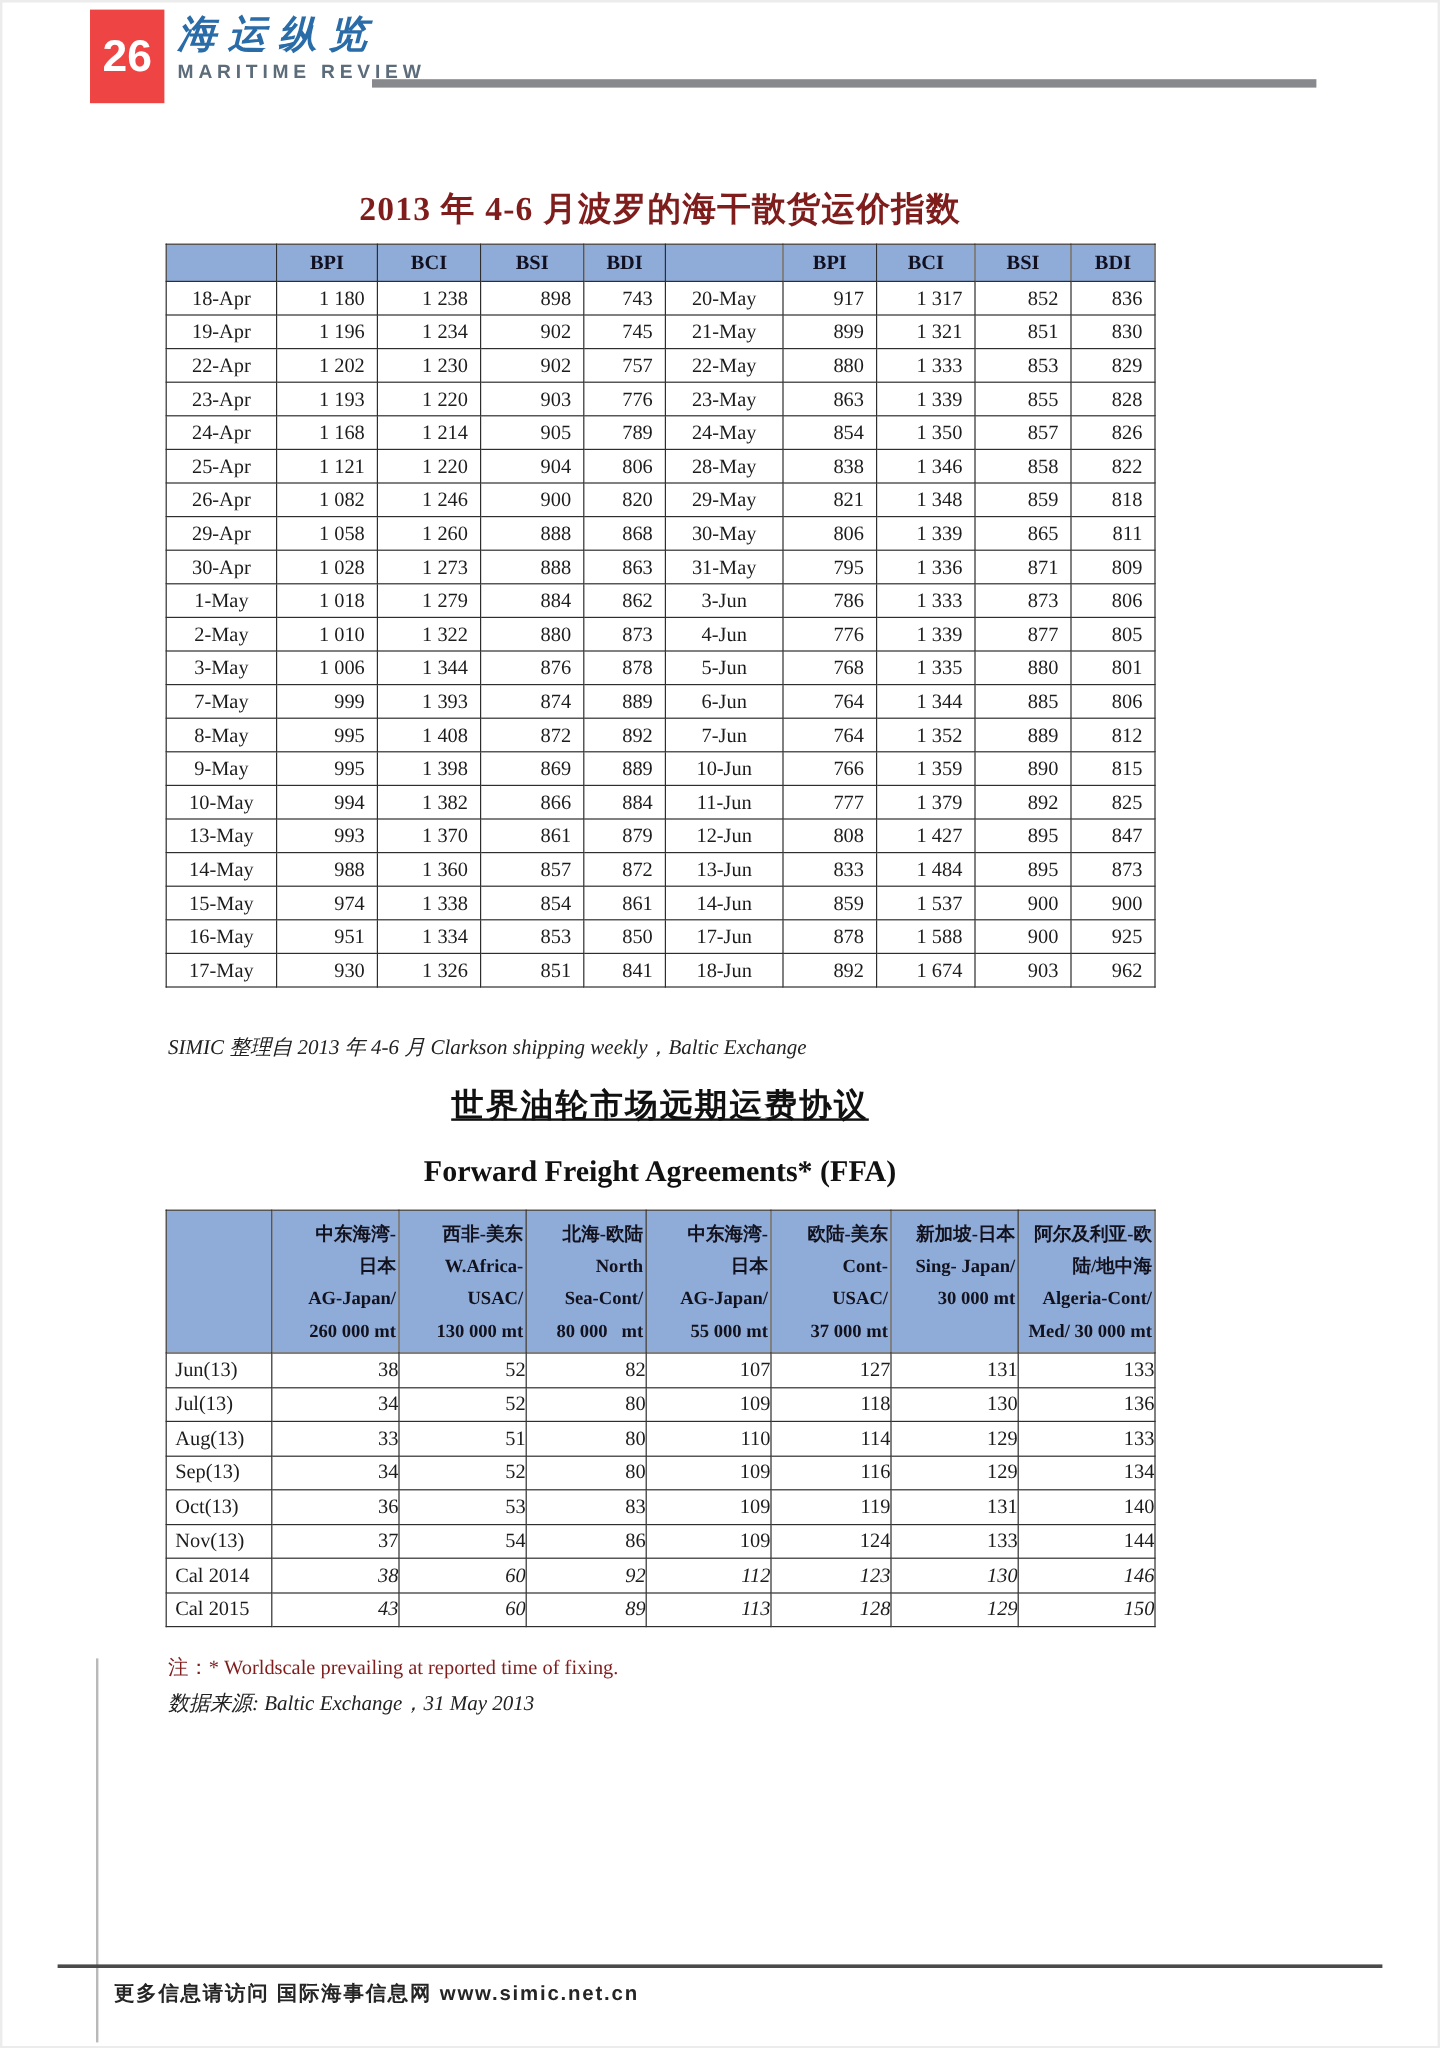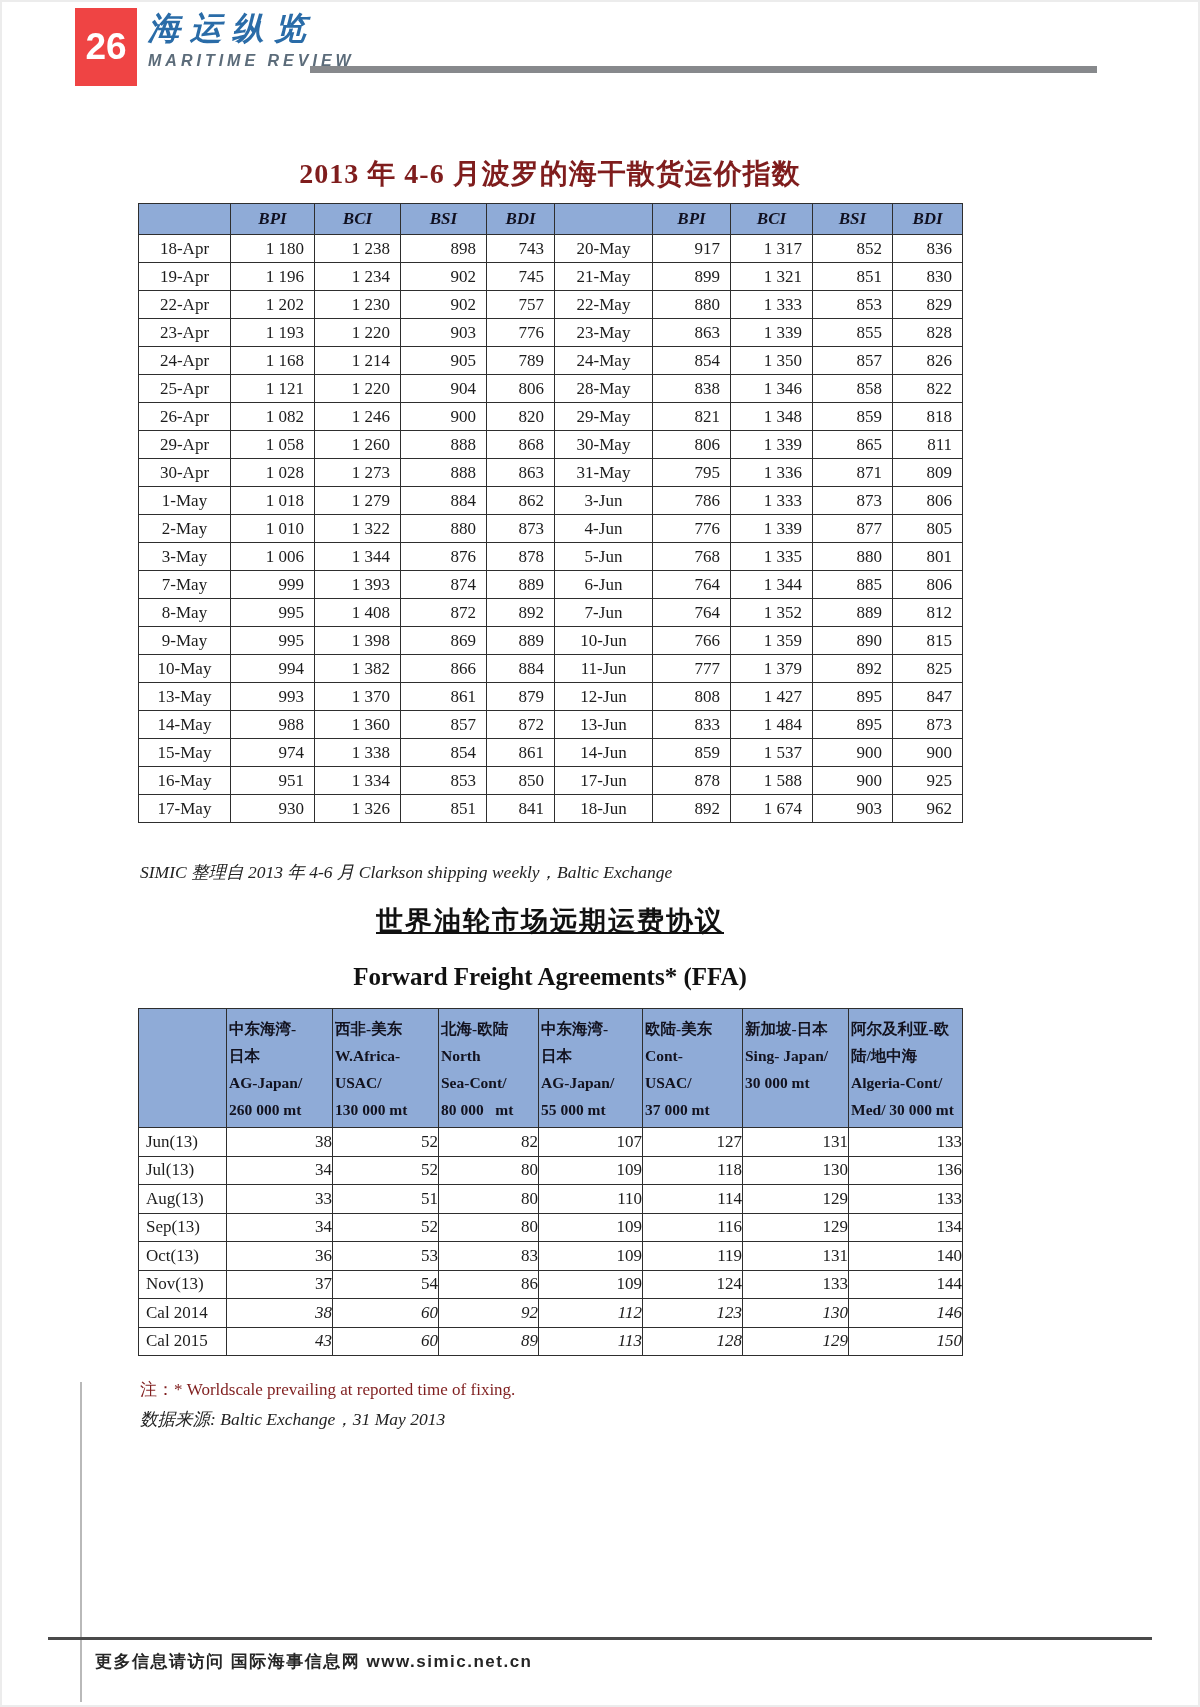--- a/index.html
+++ b/index.html
@@ -16,48 +16,48 @@
     background:#ef4444; color:#ffffff; display:flex; align-items:center; justify-content:center;
     font-family:"Liberation Sans", sans-serif; font-size:37px; font-weight:bold;
   }
   .brand { position:absolute; left:73px; top:-2px; white-space:nowrap; }
   .brand-cn {
     font-family:"DejaVu Serif", serif; font-style:italic; font-weight:bold;
     font-size:32px; color:#2a6ca8; letter-spacing:10px; line-height:44px;
   }
   .brand-en {
     font-family:"Liberation Sans", sans-serif; font-size:16px; font-weight:bold;
-    color:#5c6c7a; letter-spacing:4px; margin-top:2px;font-style:italic;
+    color:#5c6c7a; letter-spacing:4px; margin-top:2px;
   }
   .head-bar { position:absolute; left:310px; top:66px; width:787px; height:7px; background:#87898c; }
 
   
   .t1-title { position:absolute; left:0; top:155px; width:1100px; text-align:center;
     font-size:28px; font-weight:bold; color:#7f1d1d; letter-spacing:1px; }
   .t2-title-cn { position:absolute; left:0; top:903px; width:1100px; text-align:center;
     font-size:27px; font-weight:bold; color:#111111; letter-spacing:2px;text-decoration:underline; }
   .t2-title-en { position:absolute; left:0; top:963px; width:1100px; text-align:center;
     font-size:25px; font-weight:bold; color:#111111; }
 
   
   table { border-collapse:collapse; table-layout:fixed; }
   td, th { border:1.5px solid #2e2e2e; overflow:hidden; }
 
   .baltic-table { position:absolute; left:138px; top:203px; width:824px; }
   .baltic-table th {
     background:#8fabd7; height:30px; font-size:17px; font-weight:bold; color:#101020;
-    text-align:center; padding:0;font-style:italic;
+    text-align:center; padding:0;
   }
   .baltic-table td { height:27px; font-size:17px; padding:0; white-space:pre; }
   td.date { text-align:center; }
   td.num  { text-align:right; padding-right:10px; }
 
   .ffa-table { position:absolute; left:138px; top:1008px; width:824px; }
   .ffa-table th {
-    background:#8fabd7; vertical-align:top; text-align:left;
+    background:#8fabd7; vertical-align:top; text-align:right;
     font-size:15.5px; font-weight:bold; color:#12121f; padding:6px 2px 4px 2px;
   }
   .ffa-table th .hline { line-height:27px; white-space:pre-wrap; }
   .ffa-table td { height:27.5px; font-size:17px; padding:0; }
   td.rowlabel { text-align:left; padding-left:7px; }
   td.it { font-style:italic; }
 
   
   .src1 { position:absolute; left:140px; top:860px; font-size:17.5px; font-style:italic; color:#222; }
   .note1 { position:absolute; left:140px; top:1378px; font-size:17px; color:#7f1d1d; }

